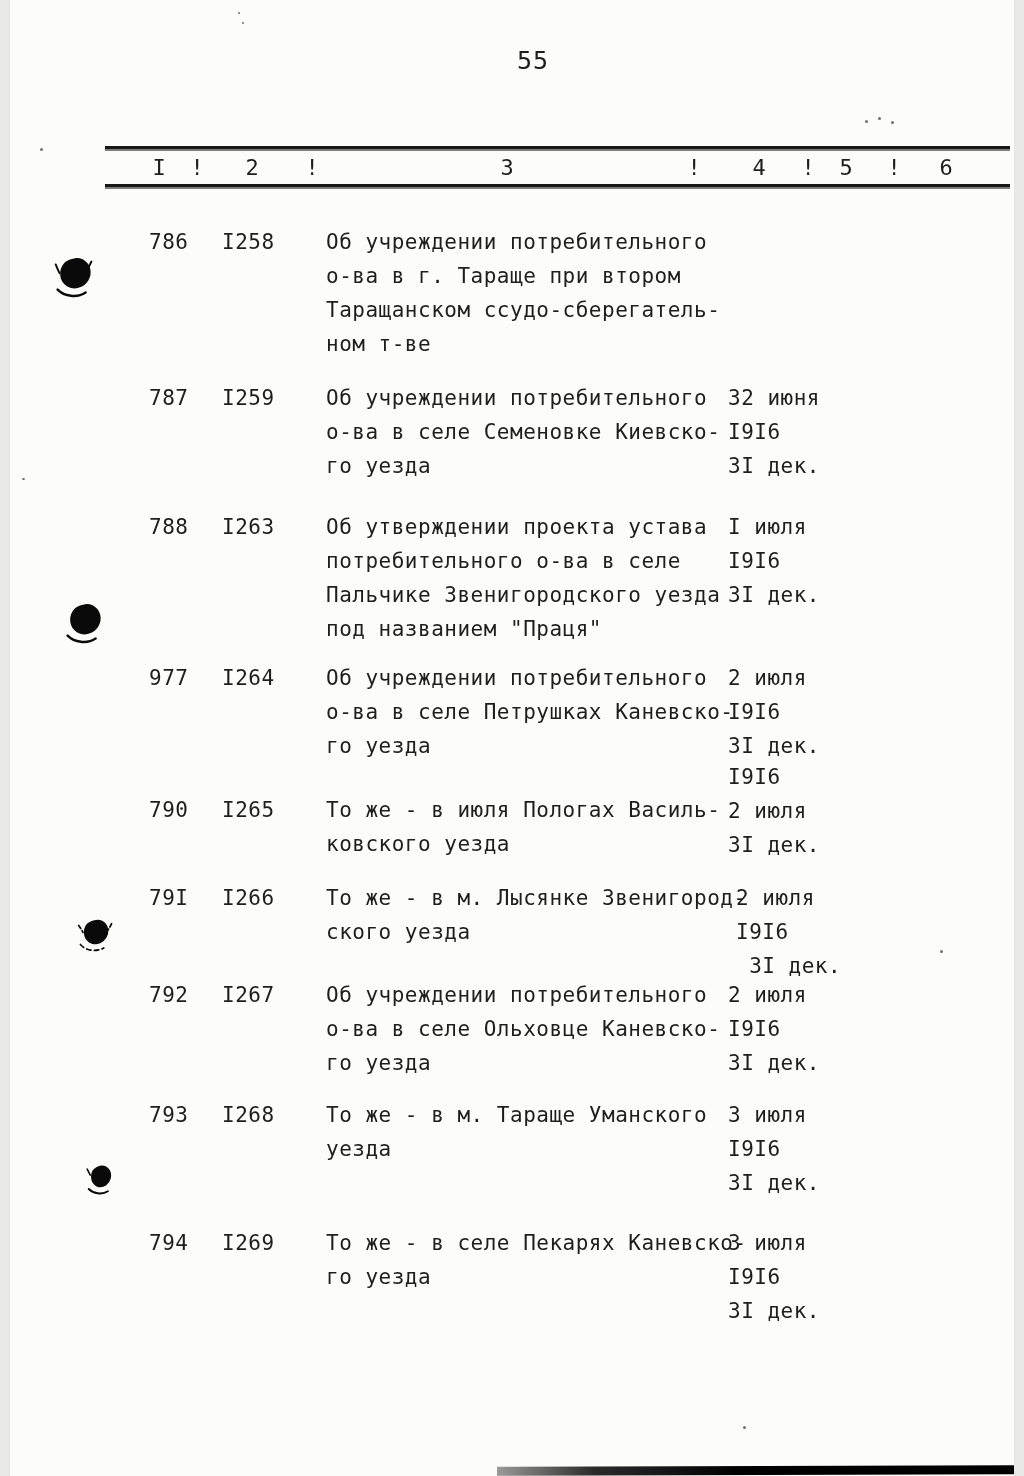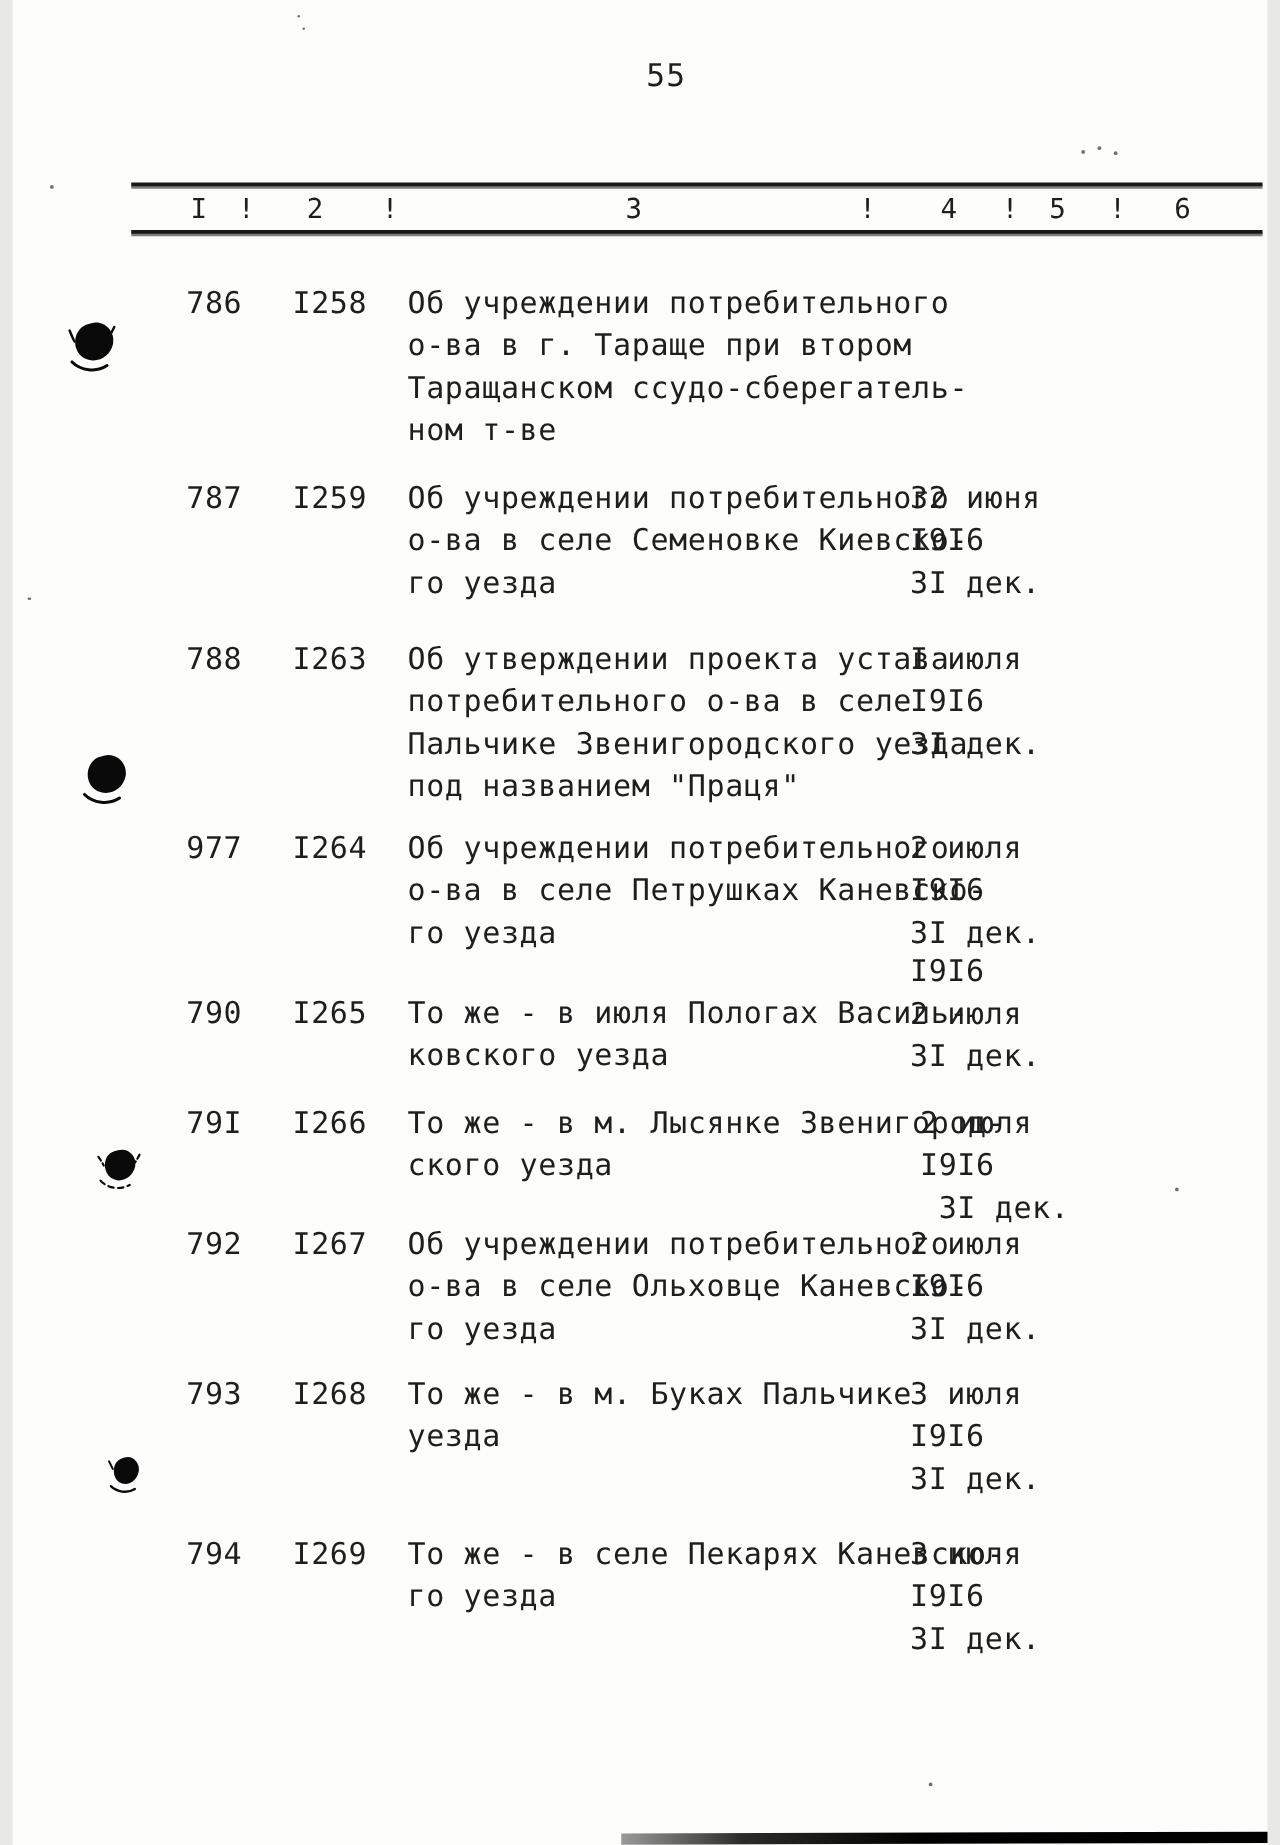--- a/index.html
+++ b/index.html
@@ -38,27 +38,27 @@
     top: 155px;
     transform: translateX(-50%);
     font-size: 22px;
     line-height: 26px;
     white-space: pre;
   }
   .entry { position: absolute; left: 0; width: 1024px; }
   .cell {
     position: absolute;
     top: 0;
-    font-size: 24px;
+    font-size: 21px;
     line-height: 34px;
     white-space: pre;
     letter-spacing: 0.5px;
   }
   .c-seq  { left: 139px; }
-  .c-doc  { left: 224px; }
+  .c-doc  { left: 212px; }
   .c-desc { left: 316px; }
   .c-date { left: 718px; }
   .date-shift-up { top: -33px; }
   .ink-blob { position: absolute; }
   .scan-bar {
     position: absolute;
     left: 487px;
     top: 1466px;
     width: 537px;
     height: 9px;
@@ -166,21 +166,21 @@
 о-ва в селе Ольховце Каневско-
 го уезда</div>
     <div class="cell c-date">2 июля
 I9I6
 3I дек.</div>
   </div>
 
   <div class="entry" style="top:1098px">
     <div class="cell c-seq">793</div>
     <div class="cell c-doc">I268</div>
-    <div class="cell c-desc">То же - в м. Буках Пальчике
+    <div class="cell c-desc">То же - в м. Тараще Уманского
 уезда</div>
     <div class="cell c-date">3 июля
 I9I6
 3I дек.</div>
   </div>
 
   <div class="entry" style="top:1226px">
     <div class="cell c-seq">794</div>
     <div class="cell c-doc">I269</div>
     <div class="cell c-desc">То же - в селе Пекарях Каневско-

